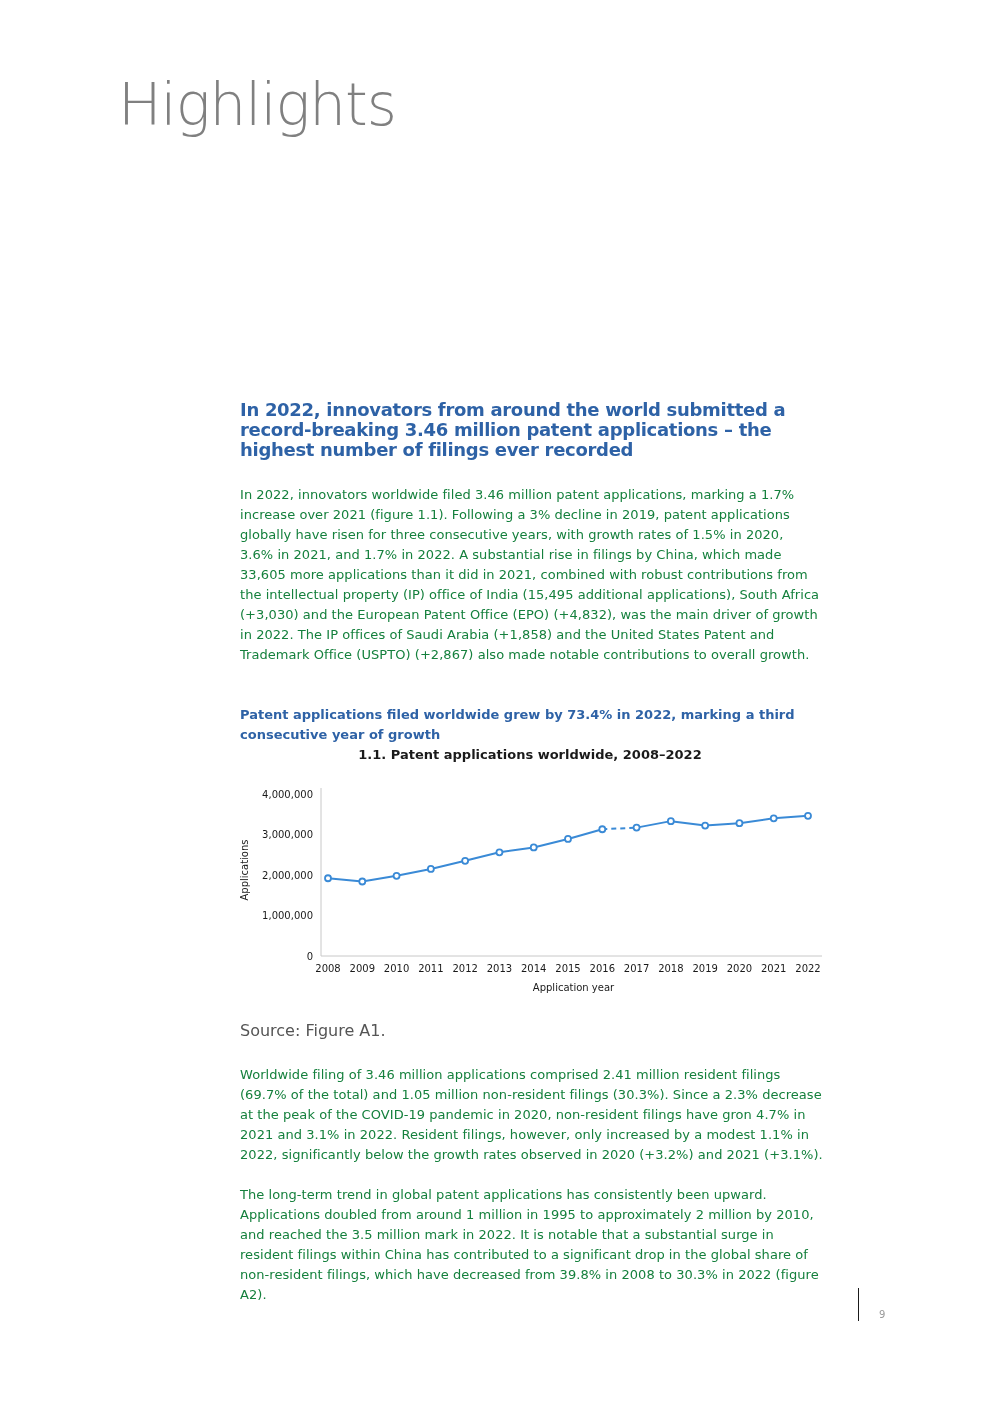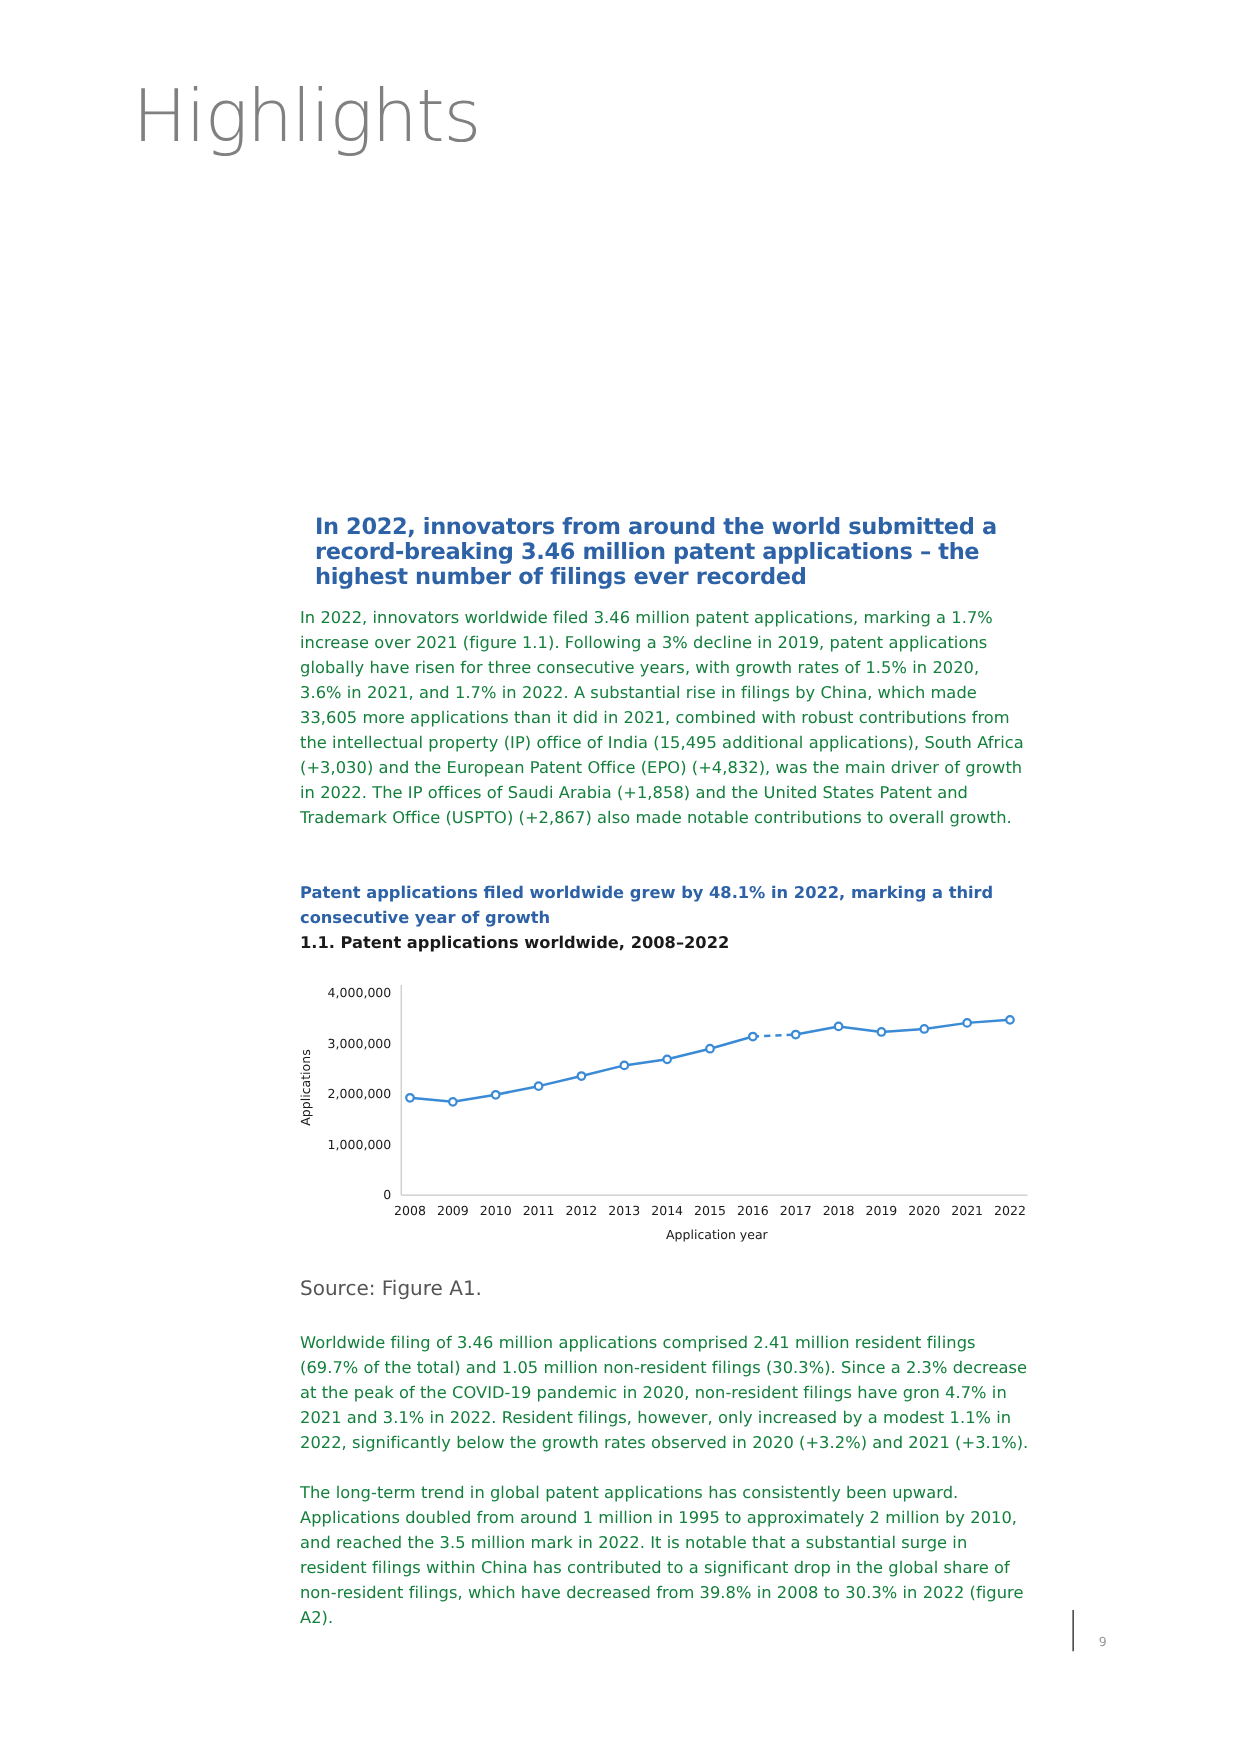--- a/index.html
+++ b/index.html
@@ -1,43 +1,43 @@
 <!DOCTYPE html>
 <html><head>
 <meta charset="utf-8">
 <style>
   html, body { margin: 0; padding: 0; background: #ffffff; }
   body { width: 992px; height: 1403px; position: relative; overflow: hidden; font-family: "DejaVu Sans", sans-serif; color: #1a1a1a; }
-  .page-title { position: absolute; left: 106px; top: 62px; font-family: "DejaVu Sans", sans-serif; font-weight: 200; font-size: 58px; color: #808080; letter-spacing: -1px; margin: 0; line-height: 1.1; }
+  .page-title { position: absolute; left: 106px; top: 62px; font-family: "DejaVu Sans", sans-serif; font-weight: 200; font-size: 58px; color: #808080; letter-spacing: -1px; margin: 12px; line-height: 1.1; }
   .content { position: absolute; left: 240px; top: 400px; width: 580px; }
-  .lead-heading { margin: 12px; font-family: "DejaVu Sans", sans-serif; font-weight: bold; font-size: 18px; line-height: 20px; color: #2e62a6; letter-spacing: -0.3px; }
+  .lead-heading { margin: 0; font-family: "DejaVu Sans", sans-serif; font-weight: bold; font-size: 18px; line-height: 20px; color: #2e62a6; letter-spacing: -0.3px; }
   .para { margin: 0; font-size: 13px; line-height: 20px; color: #15803d; letter-spacing: 0.05px; }
   .p1 { position: absolute; left: 240px; top: 485px; width: 580px; }
   .fig-heading { position: absolute; left: 240px; top: 705px; width: 580px; margin: 0; font-size: 13px; line-height: 20px; font-weight: bold; color: #2e62a6; }
-  .fig-caption { position: absolute; left: 240px; top: 745px; width: 580px; margin: 0; font-size: 13px; line-height: 20px; font-weight: bold; color: #1a1a1a; }
+  .fig-caption { position: absolute; left: 240px; top: 745px; width: 580px; margin: 0; font-size: 13px; line-height: 20px; font-weight: bold; color: #1a1a1a; text-align: center; }
   .chart { position: absolute; left: 232px; top: 780px; width: 600px; height: 220px; }
   .chart svg { display: block; }
   .source { position: absolute; left: 240px; top: 1021px; font-size: 16px; color: #555555; margin: 0; }
   .p2 { position: absolute; left: 240px; top: 1065px; width: 590px; }
   .p3 { position: absolute; left: 240px; top: 1185px; width: 590px; }
   .page-rule { position: absolute; left: 858px; top: 1288px; width: 1px; height: 33px; background: #1a1a1a; }
   .page-num { position: absolute; left: 879px; top: 1309px; font-size: 10px; color: #999999; }
 </style>
 </head>
 <body>
 
 <h1 class="page-title">Highlights</h1>
 
 <div class="content">
   <h2 class="lead-heading">In 2022, innovators from around the world submitted a record-breaking 3.46 million patent applications – the highest number of filings ever recorded</h2>
 </div>
 
 <p class="para p1">In 2022, innovators worldwide filed 3.46 million patent applications, marking a 1.7% increase over 2021 (figure 1.1). Following a 3% decline in 2019, patent applications globally have risen for three consecutive years, with growth rates of 1.5% in 2020, 3.6% in 2021, and 1.7% in 2022. A substantial rise in filings by China, which made 33,605 more applications than it did in 2021, combined with robust contributions from the intellectual property (IP) office of India (15,495 additional applications), South Africa (+3,030) and the European Patent Office (EPO) (+4,832), was the main driver of growth in 2022. The IP offices of Saudi Arabia (+1,858) and the United States Patent and Trademark Office (USPTO) (+2,867) also made notable contributions to overall growth.</p>
 
-<p class="fig-heading">Patent applications filed worldwide grew by 48.1% in 2022, marking a third consecutive year of growth</p>
+<p class="fig-heading">Patent applications filed worldwide grew by 73.4% in 2022, marking a third consecutive year of growth</p>
 <p class="fig-caption">1.1. Patent applications worldwide, 2008–2022</p>
 
 <div class="chart">
   <svg id="chart-svg" width="600" height="220" viewBox="0 0 600 220">
       <line x1="89" y1="8" x2="89" y2="176" stroke="#c8c8c8" stroke-width="1"></line>
       <line x1="89" y1="176" x2="590" y2="176" stroke="#c8c8c8" stroke-width="1"></line>
       <text x="81" y="179.5" text-anchor="end" font-size="10" fill="#1a1a1a" font-family="DejaVu Sans, sans-serif">0</text>
       <text x="81" y="139" text-anchor="end" font-size="10" fill="#1a1a1a" font-family="DejaVu Sans, sans-serif">1,000,000</text>
       <text x="81" y="98.5" text-anchor="end" font-size="10" fill="#1a1a1a" font-family="DejaVu Sans, sans-serif">2,000,000</text>
       <text x="81" y="58" text-anchor="end" font-size="10" fill="#1a1a1a" font-family="DejaVu Sans, sans-serif">3,000,000</text>

